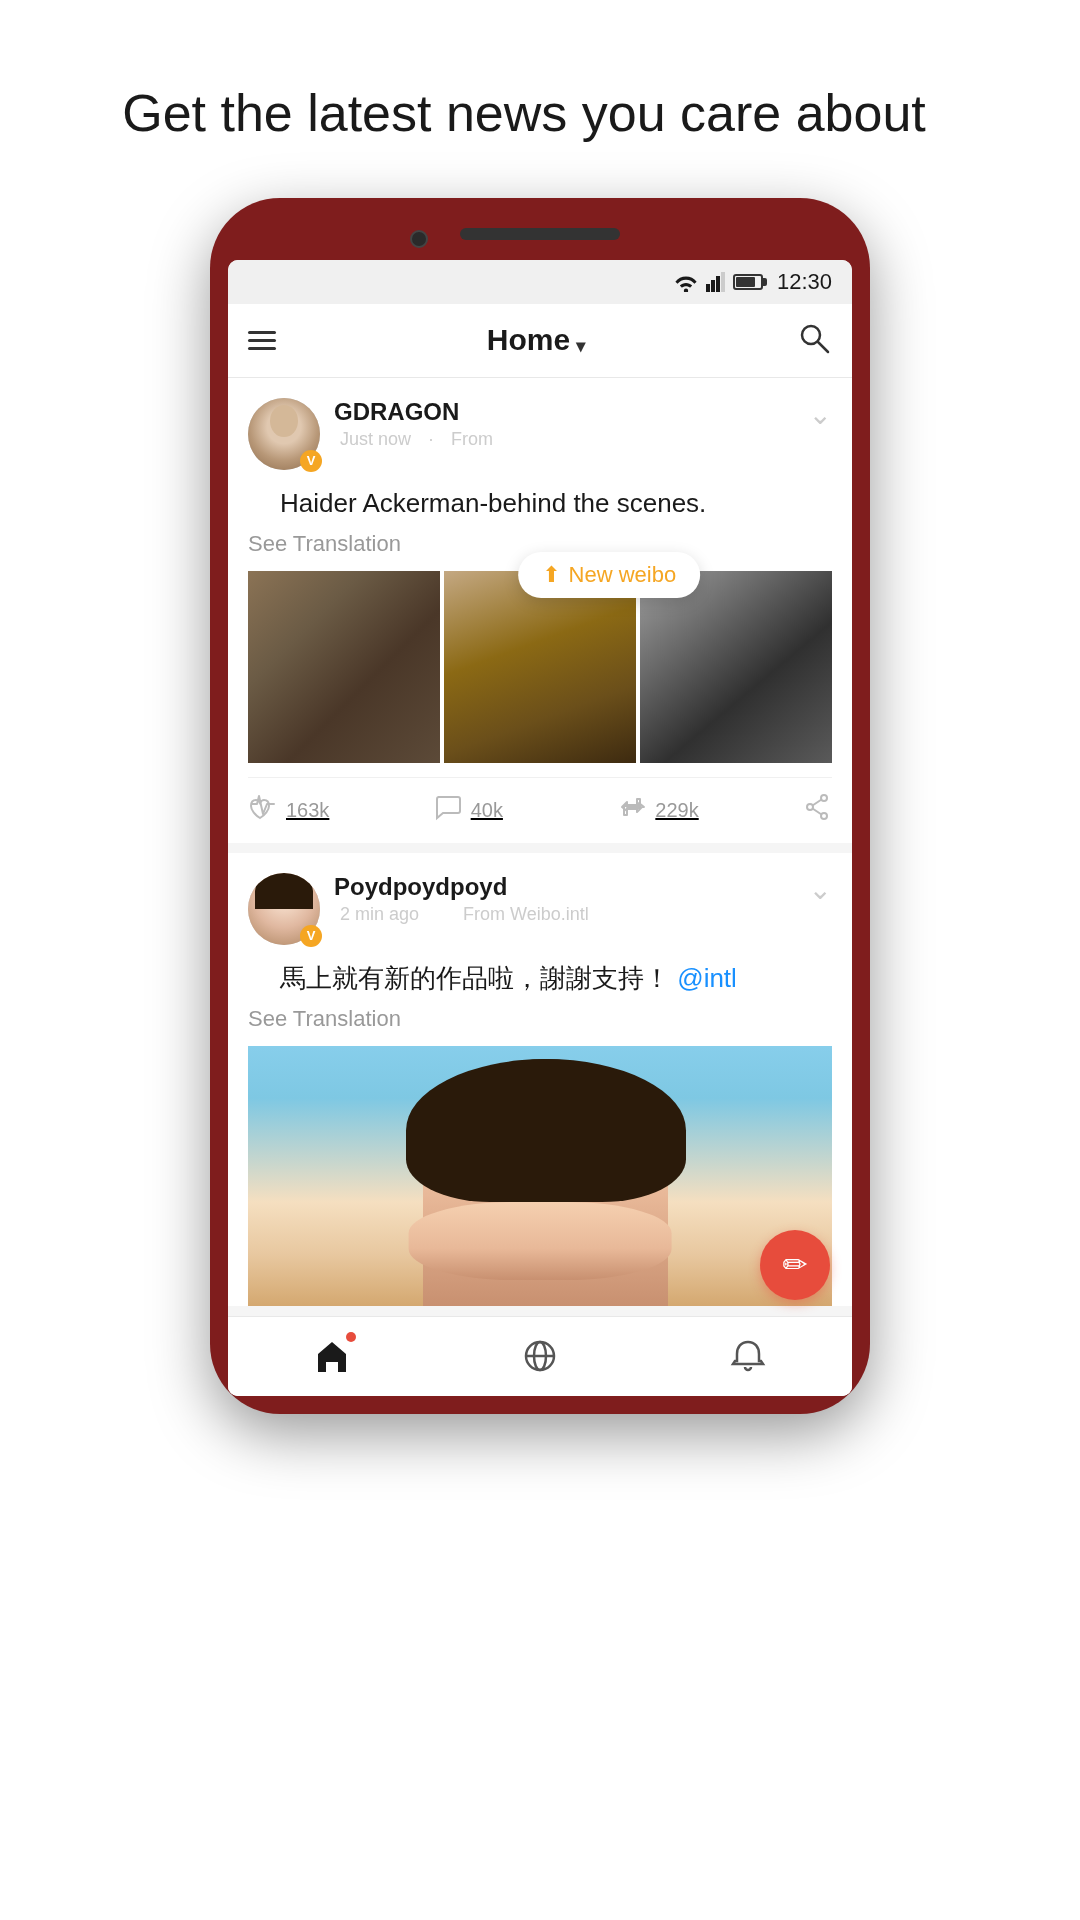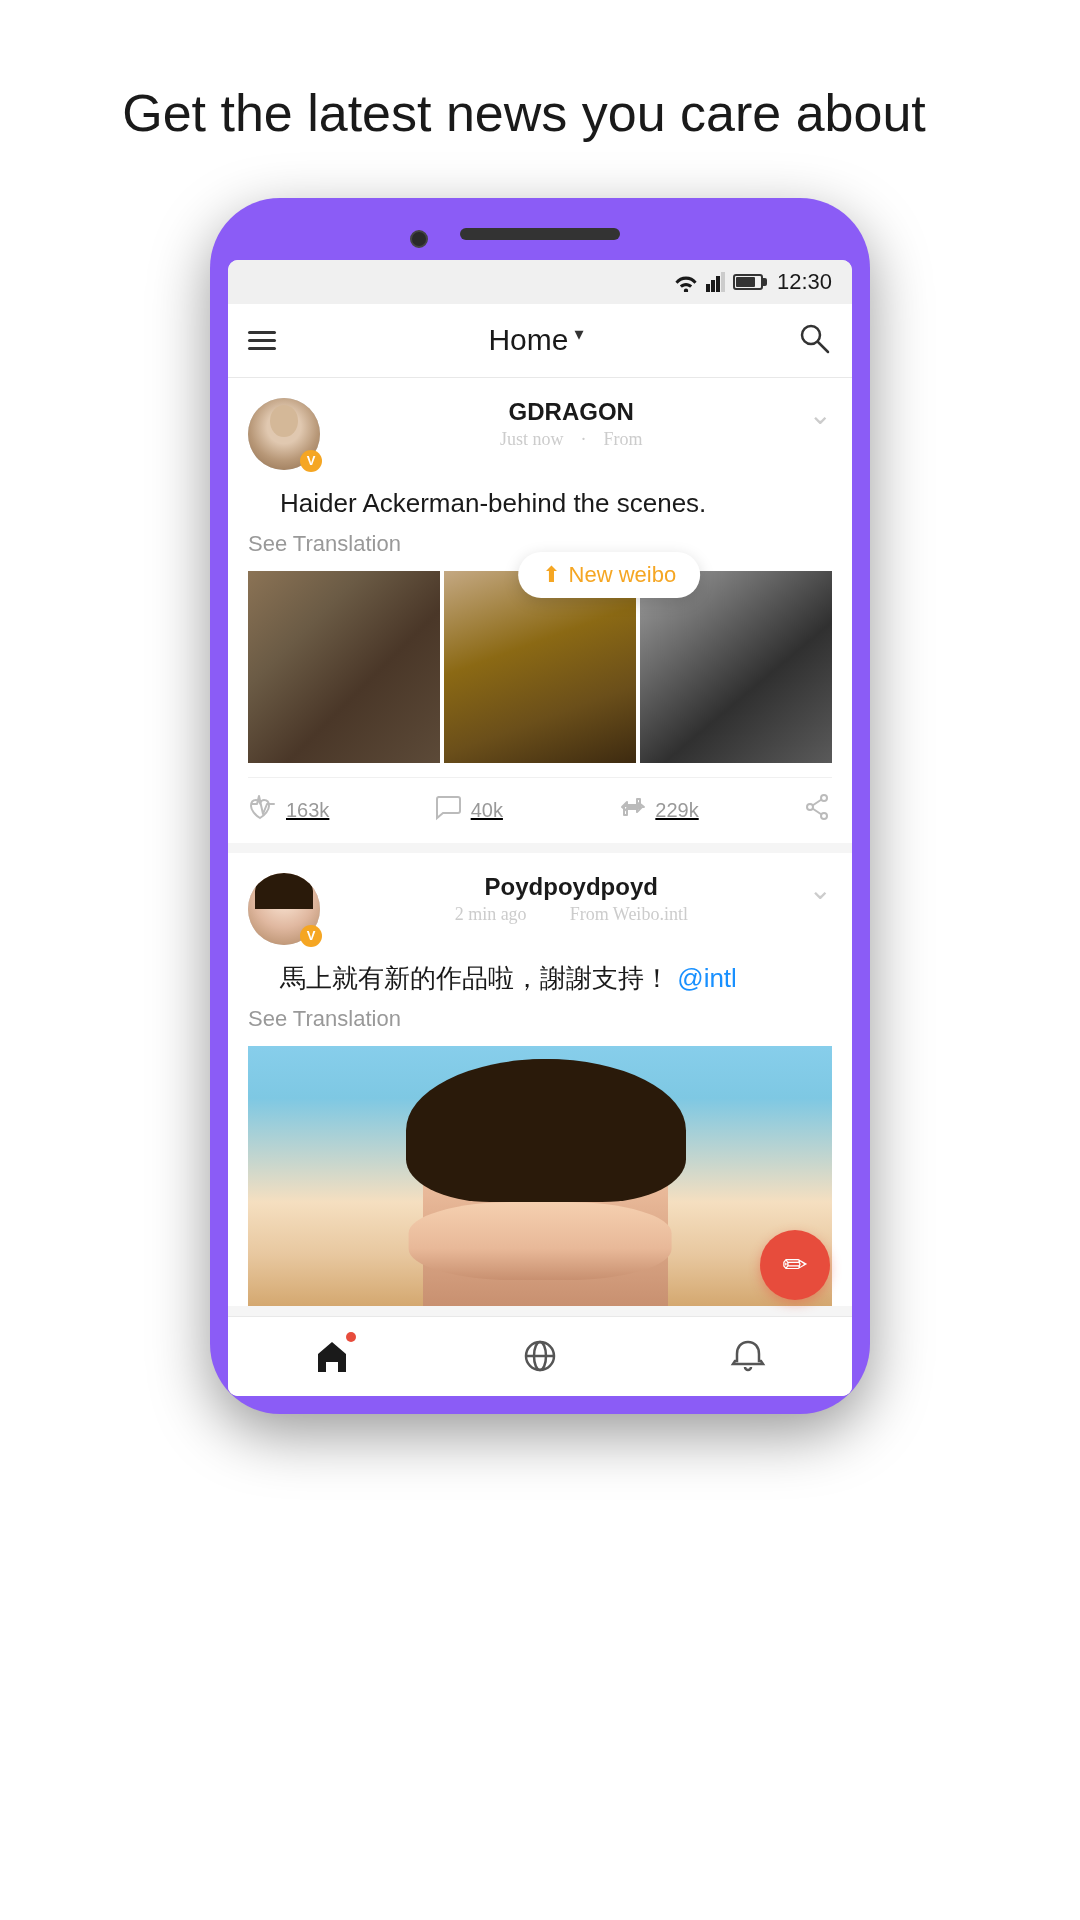--- a/index.html
+++ b/index.html
@@ -19,21 +19,21 @@
       font-weight: 400;
       color: #1a1a1a;
       text-align: left;
       margin: 80px 60px 50px 28px;
       line-height: 1.3;
     }
 
     .phone-wrapper {
       position: relative;
       width: 660px;
-      background: #8b5cf6;
+      background: #7f1d1d;
       border-radius: 70px;
       padding: 30px 18px 18px 18px;
       box-shadow: 0 20px 60px rgba(0,0,0,0.4);
     }
 
     
     .phone-speaker {
       width: 160px;
       height: 12px;
       background: #333;
@@ -136,24 +136,24 @@
       display: block;
       width: 28px;
       height: 3px;
       background: #333;
       border-radius: 2px;
     }
     .app-bar-title {
       flex: 1;
       text-align: center;
       font-size: 30px;
-      font-weight: 400;
+      font-weight: 700;
       color: #1a1a1a;
       display: flex;
-      align-items: flex-start;
+      align-items: flex-end;
       justify-content: center;
       gap: 6px;
     }
     .dropdown-arrow {
       font-size: 18px;
       color: #333;
     }
     .search-icon-btn {
       cursor: pointer;
     }
@@ -227,36 +227,34 @@
       display: flex;
       align-items: center;
       justify-content: center;
       color: white;
       font-size: 13px;
       font-weight: 700;
     }
 
     .post-meta {
       flex: 1;
-      text-align: center;
     }
     .post-username {
       font-size: 24px;
       font-weight: 600;
       color: #1a1a1a;
     }
     .post-info {
       font-size: 18px;
       color: #999;
       margin-top: 3px;
     }
     .post-info span {
       color: #ccc;
       margin: 0 6px;
-      font-family: Liberation Serif, serif;
     }
 
     .post-chevron {
       color: #ccc;
       font-size: 28px;
       cursor: pointer;
     }
 
     .post-content {
       font-size: 26px;

